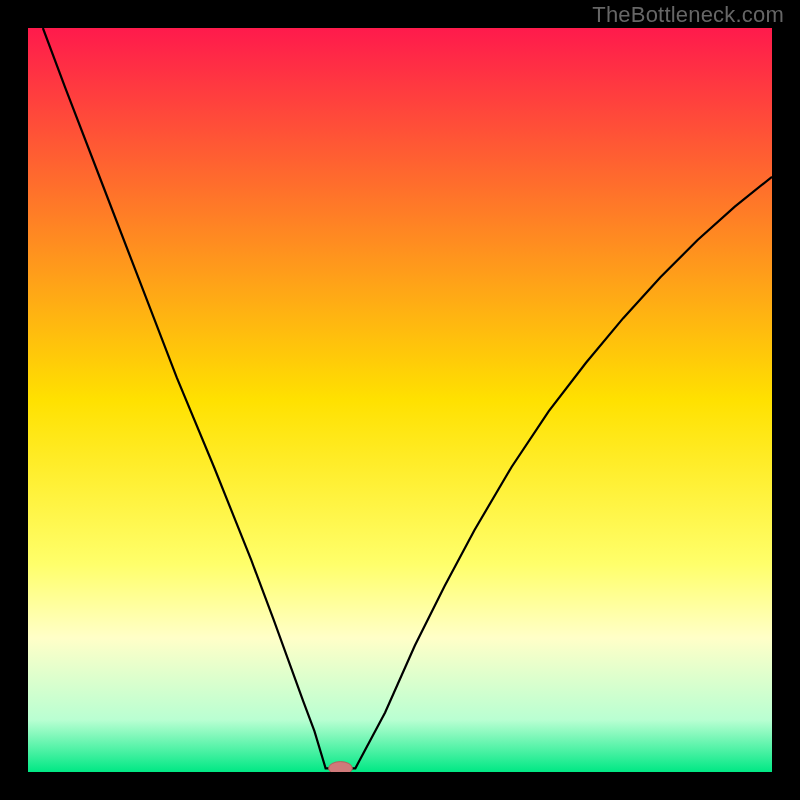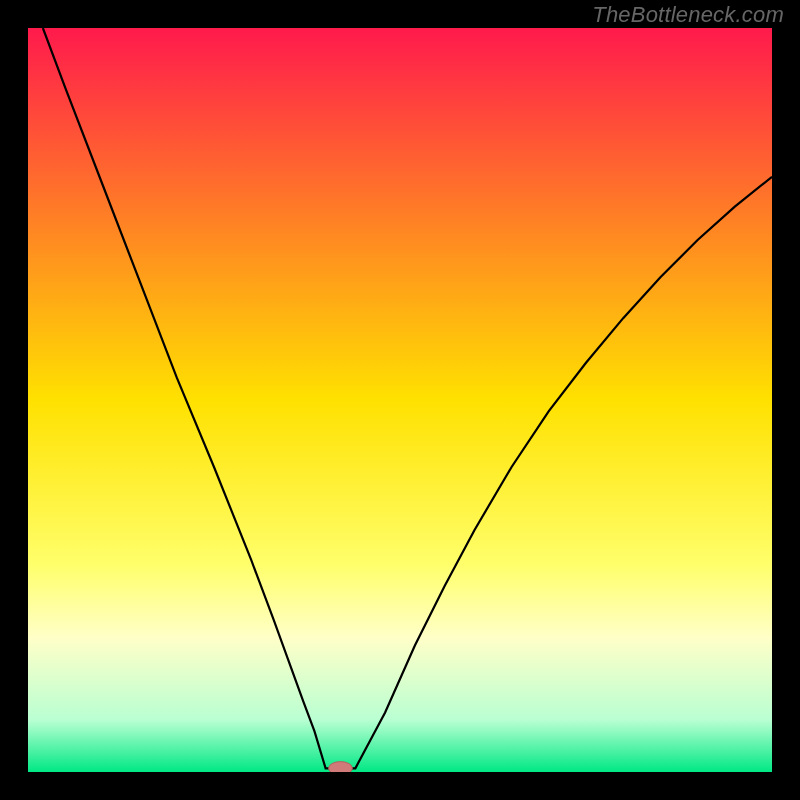--- a/index.html
+++ b/index.html
@@ -9,21 +9,20 @@
     height: 800px;
     background: #000;
     overflow: hidden;
     font-family: Arial, Helvetica, sans-serif;
   }
   .outer {
     position: relative;
     width: 800px;
     height: 800px;
     background: #000;
-    font-style: italic;
   }
   .watermark {
     position: absolute;
     top: 2px;
     right: 16px;
     color: #666;
     font-size: 22px;
     font-weight: 500;
     letter-spacing: 0.2px;
     z-index: 10;

